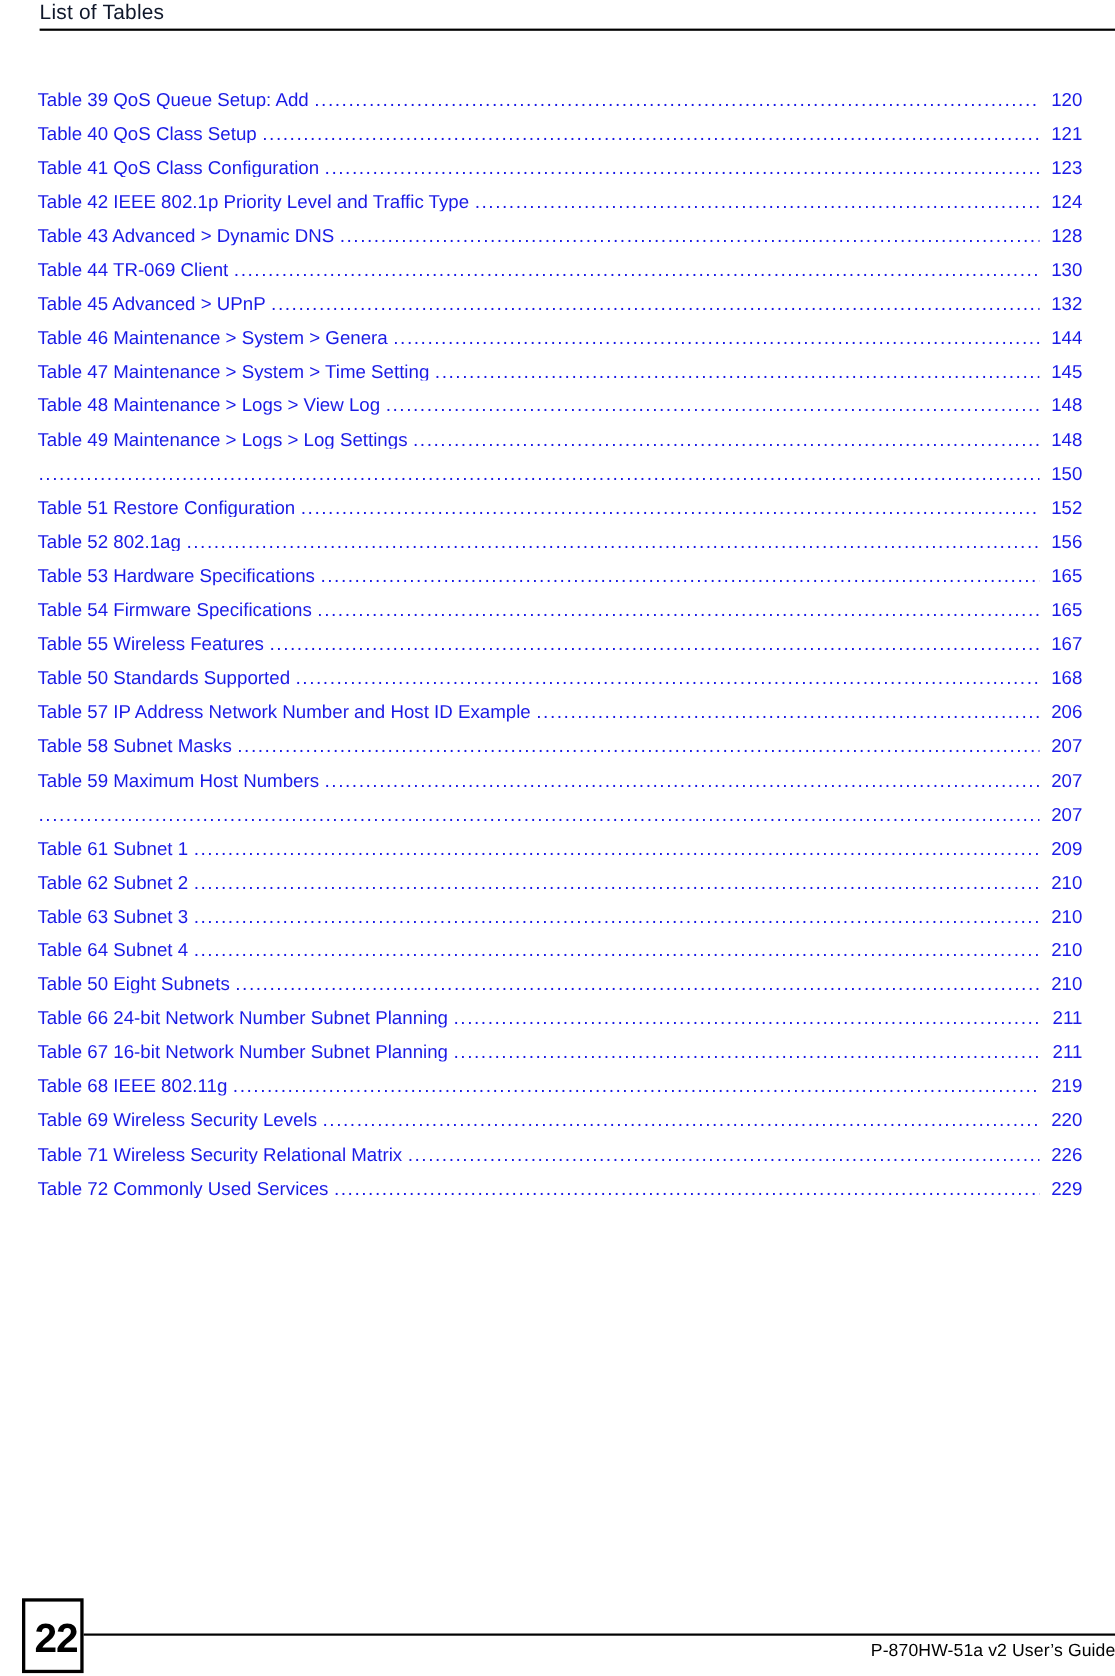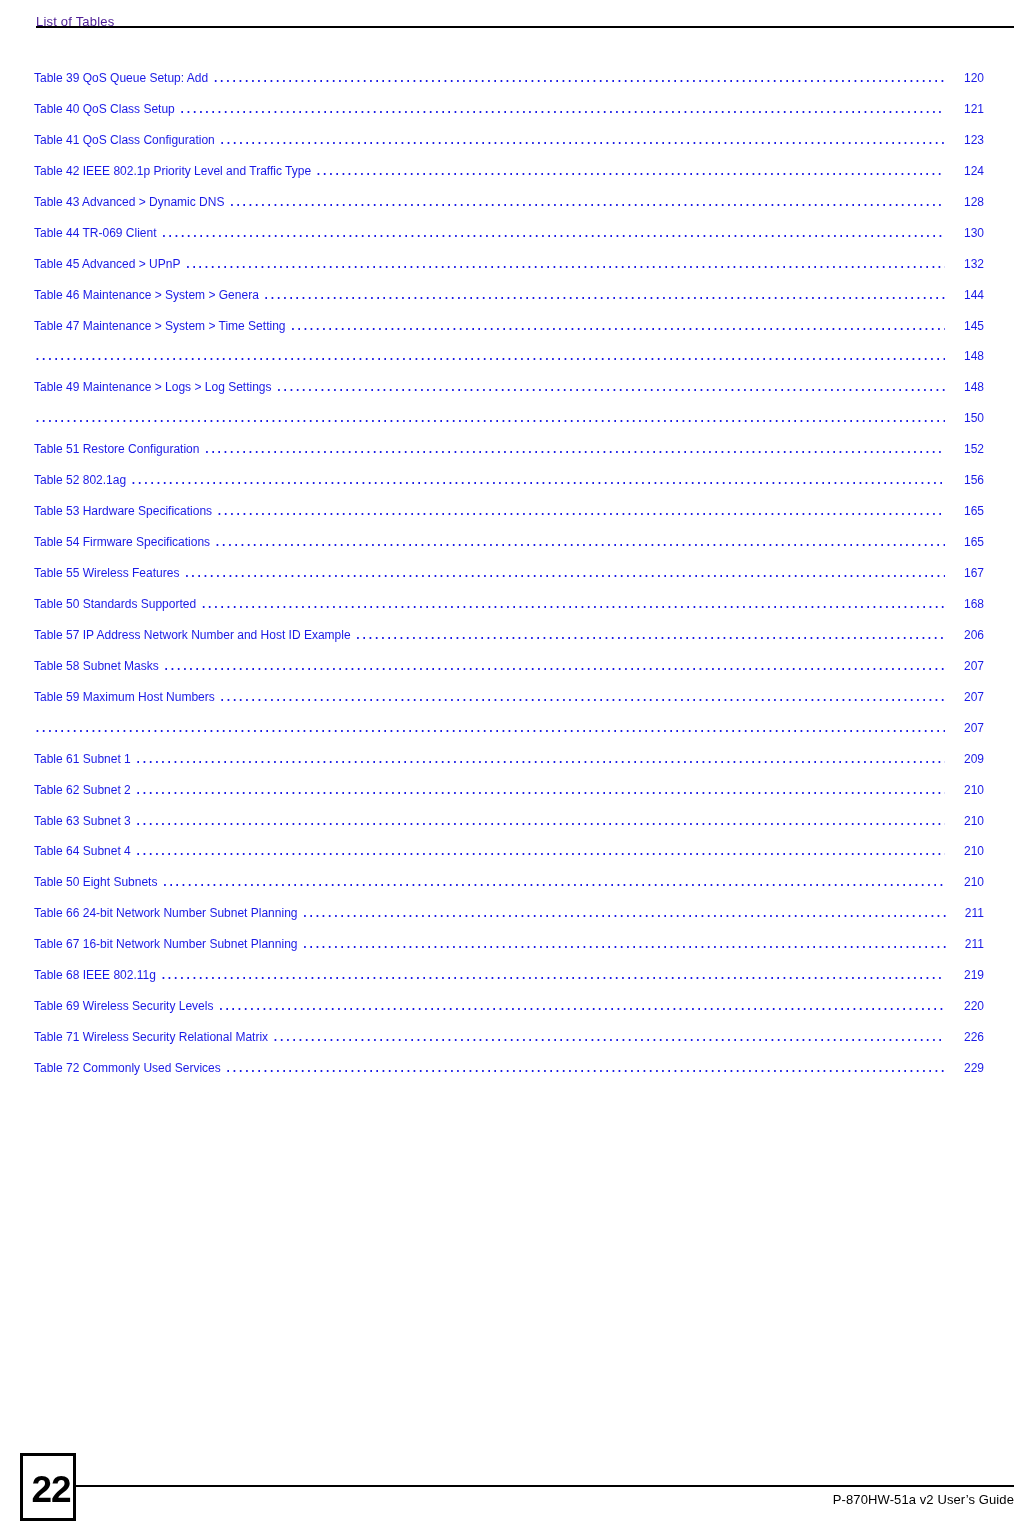--- a/index.html
+++ b/index.html
@@ -27,23 +27,23 @@
   .running-header {
     position: absolute;
     left: 18px;
     top: 0px;
     width: 996px;
     height: 30px;
   }
   .running-header-text {
     position: absolute;
     left: 18px;
-    top: 14px;
-    font-size: 13px;
-    color: #4c1d95;
+    top: 1px;
+    font-size: 19px;
+    color: #0f172a;
     letter-spacing: 0.2px;
     white-space: nowrap;
   }
   .header-rule {
     position: absolute;
     left: 18px;
     top: 26px;
     width: 996px;
     height: 2px;
     background: #000000;
@@ -55,21 +55,21 @@
     left: 34px;
     top: 68px;
     width: 950px;
   }
   .toc-entry {
     display: flex;
     align-items: baseline;
     width: 950px;
     height: 30.95px;
     color: #1a1ae6;
-    font-size: 12px;
+    font-size: 17px;
     white-space: nowrap;
     overflow: hidden;
     text-decoration: none;
   }
   .toc-title {
     flex: 0 0 auto;
     padding-right: 4px;
   }
   .toc-leader {
     flex: 1 1 auto;
@@ -86,20 +86,21 @@
   .toc-leader::before {
     content: "......................................................................................................................................................................";
     display: block;
     white-space: nowrap;
     overflow: hidden;
   }
   .toc-page {
     flex: 0 0 auto;
     text-align: right;
     min-width: 38px;
+    margin-top: 13px;
   }
   
   .toc-entry.tight .toc-leader { margin-right: 0; }
   .toc-entry.tight .toc-page { padding-left: 0; }
 
   
   .footer {
     position: absolute;
     left: 0;
     top: 1452px;
@@ -136,21 +137,21 @@
     top: 33px;
     width: 940px;
     height: 2px;
     background: #000000;
     z-index: 1;
   }
   .footer-guide {
     position: absolute;
     right: 0px;
     top: 40px;
-    font-size: 13px;
+    font-size: 16px;
     color: #000000;
     white-space: nowrap;
     letter-spacing: 0.1px;
   }
 </style>
 </head>
 <body>
 
 <div class="page">
 
@@ -199,20 +200,21 @@
         <span class="toc-title">Table 46 Maintenance &gt; System &gt; Genera</span>
         <span class="toc-leader"></span>
         <span class="toc-page">144</span>
       </a>
       <a class="toc-entry" href="#">
         <span class="toc-title">Table 47 Maintenance &gt; System &gt; Time Setting</span>
         <span class="toc-leader"></span>
         <span class="toc-page">145</span>
       </a>
       <a class="toc-entry" href="#">
+        <span class="toc-title">Table 48 Maintenance &gt; Logs &gt; View Log</span>
         <span class="toc-leader"></span>
         <span class="toc-page">148</span>
       </a>
       <a class="toc-entry" href="#">
         <span class="toc-title">Table 49 Maintenance &gt; Logs &gt; Log Settings</span>
         <span class="toc-leader"></span>
         <span class="toc-page">148</span>
       </a>
       <a class="toc-entry" href="#">
         <span class="toc-leader"></span>

